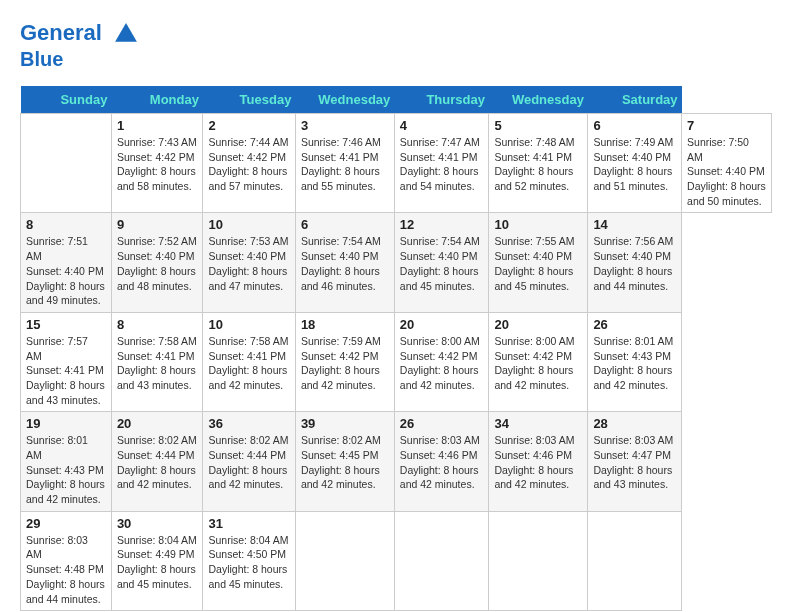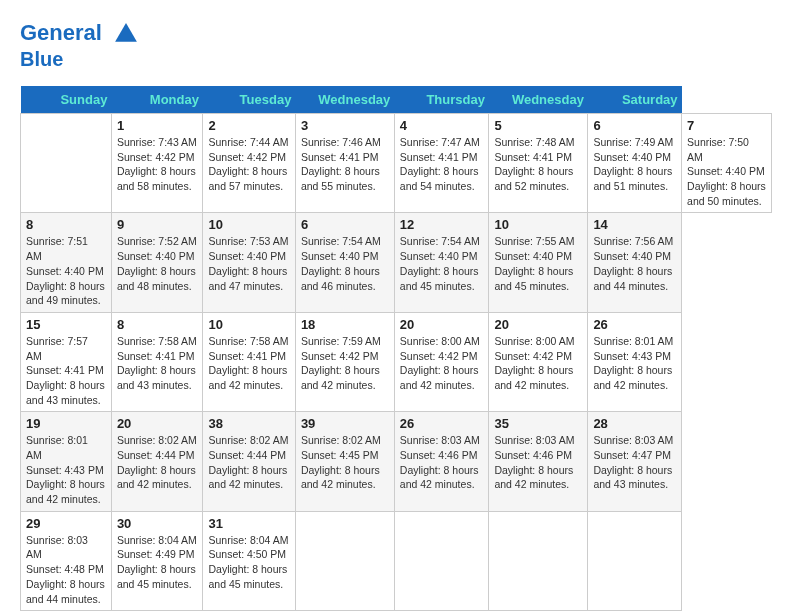--- a/index.html
+++ b/index.html
@@ -214,33 +214,33 @@
       <tr>
         <td>
           <span class="day-num">19</span>
           <div class="day-info">Sunrise: 8:01 AM<br>Sunset: 4:43 PM<br>Daylight: 8 hours<br>and 42 minutes.</div>
         </td>
         <td>
           <span class="day-num">20</span>
           <div class="day-info">Sunrise: 8:02 AM<br>Sunset: 4:44 PM<br>Daylight: 8 hours<br>and 42 minutes.</div>
         </td>
         <td>
-          <span class="day-num">38</span>
+          <span class="day-num">36</span>
           <div class="day-info">Sunrise: 8:02 AM<br>Sunset: 4:44 PM<br>Daylight: 8 hours<br>and 42 minutes.</div>
         </td>
         <td>
           <span class="day-num">39</span>
           <div class="day-info">Sunrise: 8:02 AM<br>Sunset: 4:45 PM<br>Daylight: 8 hours<br>and 42 minutes.</div>
         </td>
         <td>
           <span class="day-num">26</span>
           <div class="day-info">Sunrise: 8:03 AM<br>Sunset: 4:46 PM<br>Daylight: 8 hours<br>and 42 minutes.</div>
         </td>
         <td>
-          <span class="day-num">35</span>
+          <span class="day-num">34</span>
           <div class="day-info">Sunrise: 8:03 AM<br>Sunset: 4:46 PM<br>Daylight: 8 hours<br>and 42 minutes.</div>
         </td>
         <td>
           <span class="day-num">28</span>
           <div class="day-info">Sunrise: 8:03 AM<br>Sunset: 4:47 PM<br>Daylight: 8 hours<br>and 43 minutes.</div>
         </td>
       </tr>
       <tr>
         <td>
           <span class="day-num">29</span>

